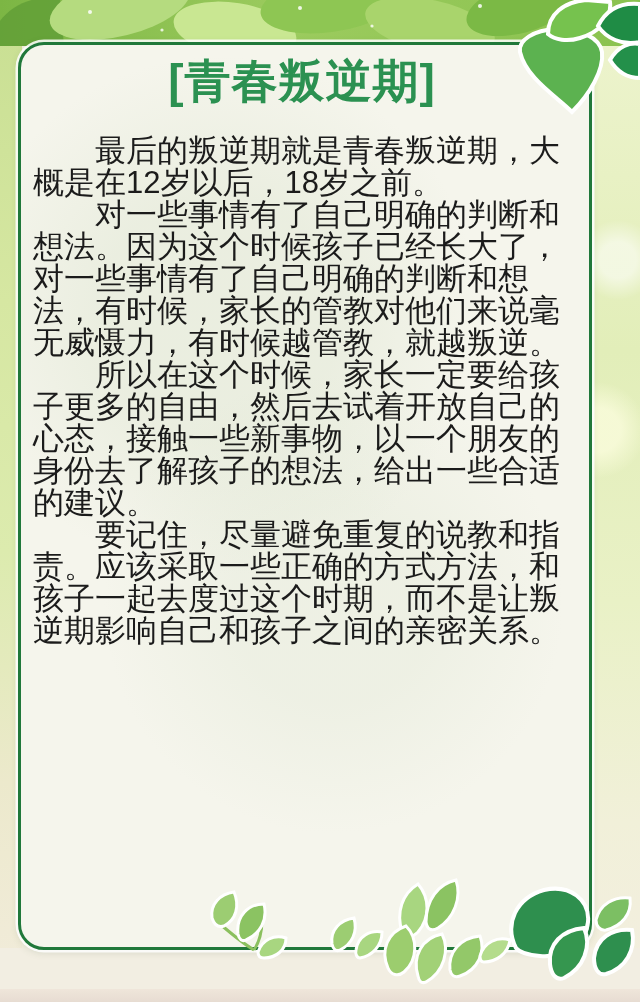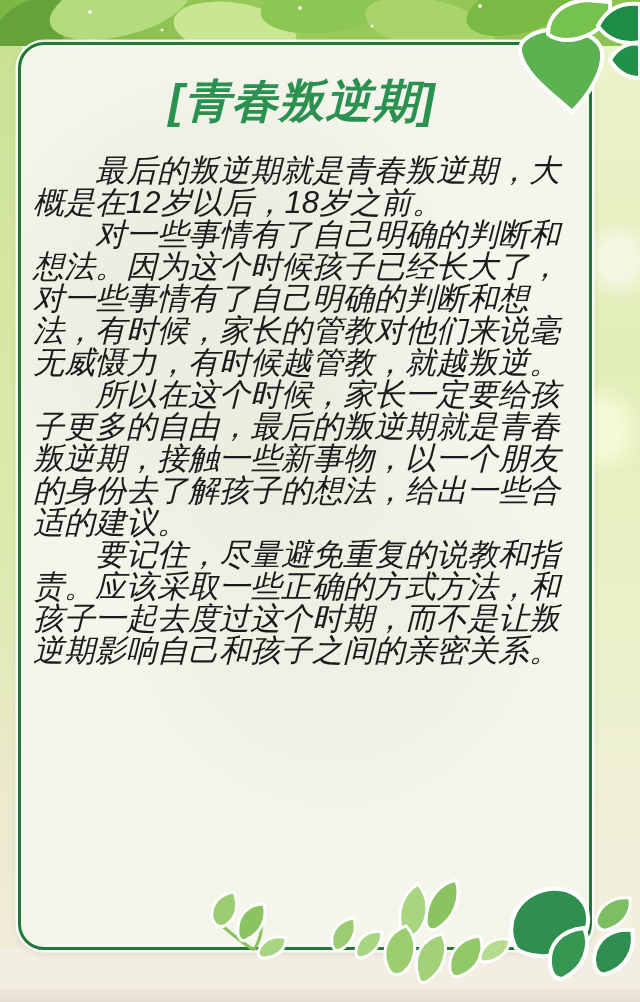--- a/index.html
+++ b/index.html
@@ -33,21 +33,21 @@
   .card{
     position:absolute;left:18px;top:42px;width:568px;height:902px;
     background:
       radial-gradient(circle at 35% 30%, rgba(210,222,196,.30) 0 120px, rgba(210,222,196,0) 260px),
       radial-gradient(circle at 55% 62%, rgba(216,226,204,.25) 0 100px, rgba(216,226,204,0) 230px),
       var(--card-background,#f5f5ec);
     border:3px solid var(--border-green,#20783a);
     border-radius:26px;
     box-shadow:0 0 0 2.5px rgba(255,255,255,.85), 0 2px 8px rgba(60,90,50,.18);
   }
-  .card-inner{padding:24px 18px 0 12px;font-style:italic;}
+  .card-inner{padding:4px 18px 0 12px;}
   .title{
     margin:4px 0 26px 0;text-align:center;
     font-size:46px;line-height:56px;font-weight:bold;
     color:var(--title-green,#2b9151);letter-spacing:1px;
   }
   .body-text p{
     margin:0;text-indent:2em;text-align:left;
     font-size:31px;line-height:32px;
     color:var(--body-text,#1b1b1b);
   }
@@ -86,21 +86,21 @@
     <circle cx="480" cy="6" r="2" fill="#ffffff" opacity=".85"></circle>
     <circle cx="556" cy="20" r="1.6" fill="#ffffff" opacity=".8"></circle>
   </svg>
 
   <div class="card">
     <div class="card-inner">
       <h1 class="title">[青春叛逆期]</h1>
       <div class="body-text">
         <p>最后的叛逆期就是青春叛逆期，大概是在12岁以后，18岁之前。</p>
         <p>对一些事情有了自己明确的判断和想法。因为这个时候孩子已经长大了，对一些事情有了自己明确的判断和想法，有时候，家长的管教对他们来说毫无威慑力，有时候越管教，就越叛逆。</p>
-        <p>所以在这个时候，家长一定要给孩子更多的自由，最后的叛逆期就是青春叛逆期，接触一些新事物，以一个朋友的身份去了解孩子的想法，给出一些合适的建议。</p>
+        <p>所以在这个时候，家长一定要给孩子更多的自由，然后去试着开放自己的心态，接触一些新事物，以一个朋友的身份去了解孩子的想法，给出一些合适的建议。</p>
         <p>要记住，尽量避免重复的说教和指责。应该采取一些正确的方式方法，和孩子一起去度过这个时期，而不是让叛逆期影响自己和孩子之间的亲密关系。</p>
       </div>
     </div>
   </div>
 
   <svg class="corner-leaves" width="150" height="140" viewBox="0 0 150 140">
     <path d="M 30 52 C 28 40 44 30 66 29 C 90 28 110 38 112 52 C 114 70 100 94 82 112 C 66 96 36 78 30 52 Z" fill="#5cb250" stroke="#ffffff" stroke-width="4"></path>
     <path d="M 58 34 C 58 14 74 2 96 0 L 120 2 C 122 18 110 32 90 38 C 77 42 65 40 58 34 Z" fill="#76c24e" stroke="#ffffff" stroke-width="4"></path>
     <path d="M 108 26 C 116 10 130 2 150 4 L 150 42 C 132 46 116 38 108 26 Z" fill="#1f8c45" stroke="#ffffff" stroke-width="4"></path>
     <path d="M 120 60 C 128 46 140 42 150 44 L 150 78 C 136 78 126 70 120 60 Z" fill="#23904a" stroke="#ffffff" stroke-width="4"></path>

